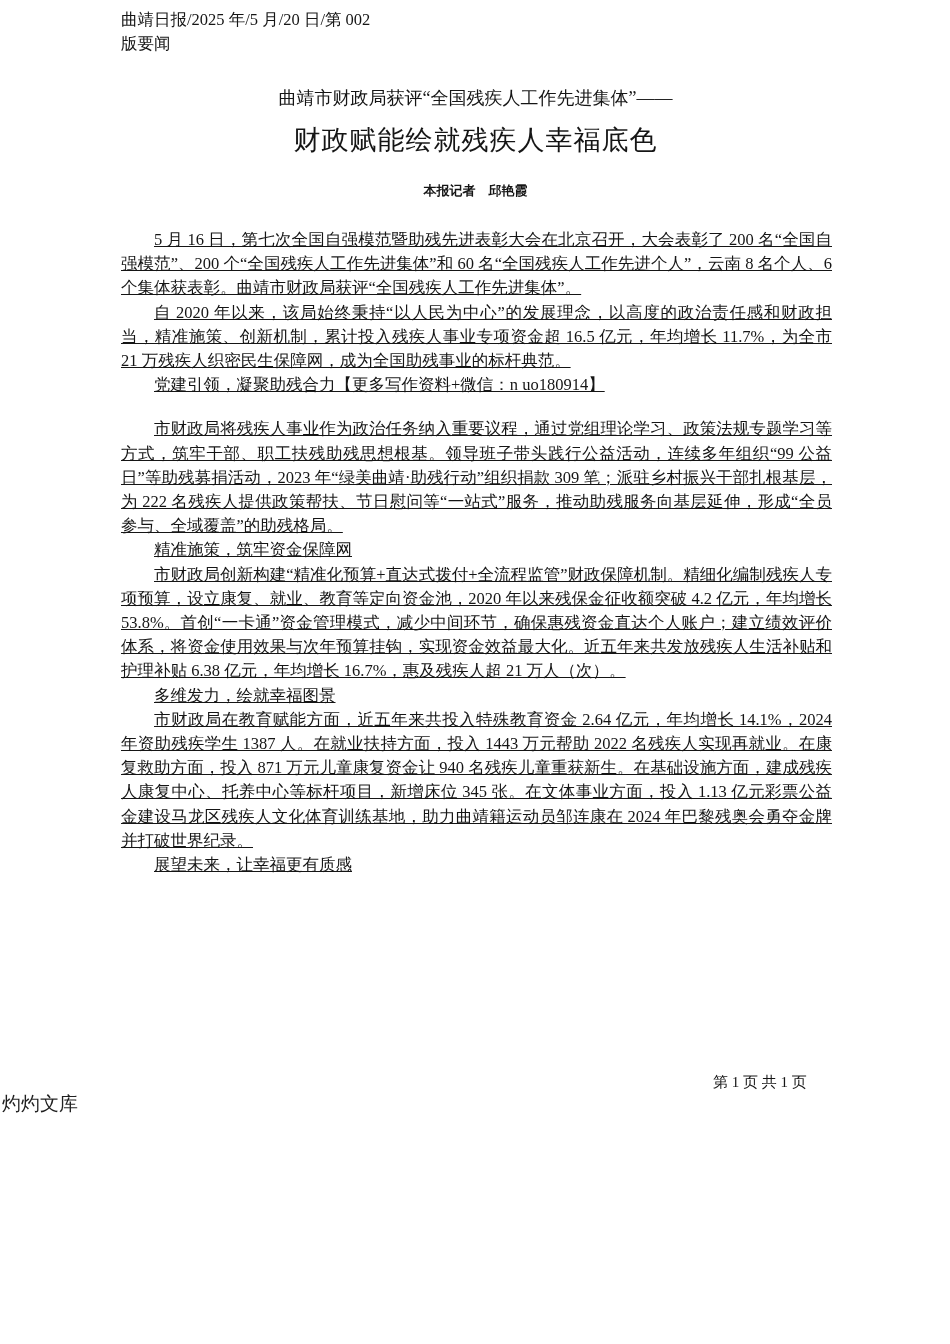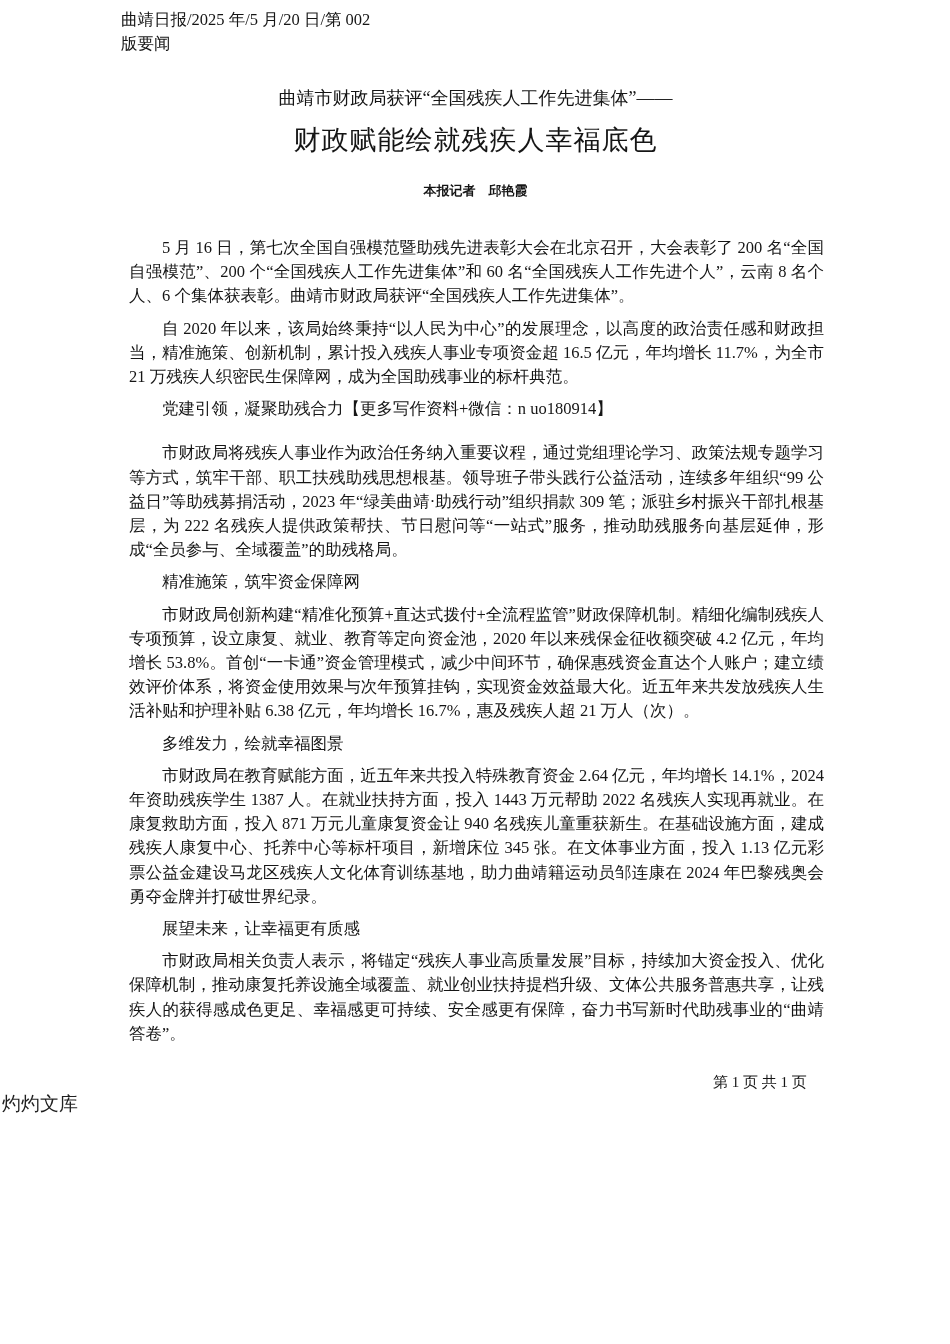--- a/index.html
+++ b/index.html
@@ -55,22 +55,23 @@
   .article {
     position: absolute;
     left: 121px;
     top: 228px;
     width: 711px;
     font-size: 16.5px;
     line-height: 24.2px;
     text-align: justify;
   }
   .article p {
-    margin: 8px;
+    margin: 0;
     text-indent: 2em;
+    text-decoration: underline;
   }
   .article p.gap-before {
     margin-top: 20px;
   }
   .page-indicator {
     position: absolute;
     left: 713px;
     top: 1073px;
     font-size: 15px;
   }
@@ -125,21 +126,20 @@
   <div class="article">
     <p>5 月 16 日，第七次全国自强模范暨助残先进表彰大会在北京召开，大会表彰了 200 名“全国自强模范”、200 个“全国残疾人工作先进集体”和 60 名“全国残疾人工作先进个人”，云南 8 名个人、6 个集体获表彰。曲靖市财政局获评“全国残疾人工作先进集体”。</p>
     <p>自 2020 年以来，该局始终秉持“以人民为中心”的发展理念，以高度的政治责任感和财政担当，精准施策、创新机制，累计投入残疾人事业专项资金超 16.5 亿元，年均增长 11.7%，为全市 21 万残疾人织密民生保障网，成为全国助残事业的标杆典范。</p>
     <p>党建引领，凝聚助残合力【更多写作资料+微信：n uo180914】</p>
     <p class="gap-before">市财政局将残疾人事业作为政治任务纳入重要议程，通过党组理论学习、政策法规专题学习等方式，筑牢干部、职工扶残助残思想根基。领导班子带头践行公益活动，连续多年组织“99 公益日”等助残募捐活动，2023 年“绿美曲靖·助残行动”组织捐款 309 笔；派驻乡村振兴干部扎根基层，为 222 名残疾人提供政策帮扶、节日慰问等“一站式”服务，推动助残服务向基层延伸，形成“全员参与、全域覆盖”的助残格局。</p>
     <p>精准施策，筑牢资金保障网</p>
     <p>市财政局创新构建“精准化预算+直达式拨付+全流程监管”财政保障机制。精细化编制残疾人专项预算，设立康复、就业、教育等定向资金池，2020 年以来残保金征收额突破 4.2 亿元，年均增长 53.8%。首创“一卡通”资金管理模式，减少中间环节，确保惠残资金直达个人账户；建立绩效评价体系，将资金使用效果与次年预算挂钩，实现资金效益最大化。近五年来共发放残疾人生活补贴和护理补贴 6.38 亿元，年均增长 16.7%，惠及残疾人超 21 万人（次）。</p>
     <p>多维发力，绘就幸福图景</p>
     <p>市财政局在教育赋能方面，近五年来共投入特殊教育资金 2.64 亿元，年均增长 14.1%，2024 年资助残疾学生 1387 人。在就业扶持方面，投入 1443 万元帮助 2022 名残疾人实现再就业。在康复救助方面，投入 871 万元儿童康复资金让 940 名残疾儿童重获新生。在基础设施方面，建成残疾人康复中心、托养中心等标杆项目，新增床位 345 张。在文体事业方面，投入 1.13 亿元彩票公益金建设马龙区残疾人文化体育训练基地，助力曲靖籍运动员邹连康在 2024 年巴黎残奥会勇夺金牌并打破世界纪录。</p>
     <p>展望未来，让幸福更有质感</p>
-    <p>市财政局相关负责人表示，将锚定“残疾人事业高质量发展”目标，持续加大资金投入、优化保障机制，推动康复托养设施全域覆盖、就业创业扶持提档升级、文体公共服务普惠共享，让残疾人的获得感成色更足、幸福感更可持续、安全感更有保障，奋力书写新时代助残事业的“曲靖答卷”。</p>
   </div>
 
   <div class="page-indicator">第 1 页 共 1 页</div>
 
   <div class="library-label">灼灼文库</div>
 
   <div class="divider"></div>
 
   <div class="watermark">
     <span class="watermark-name">中国知网</span>

